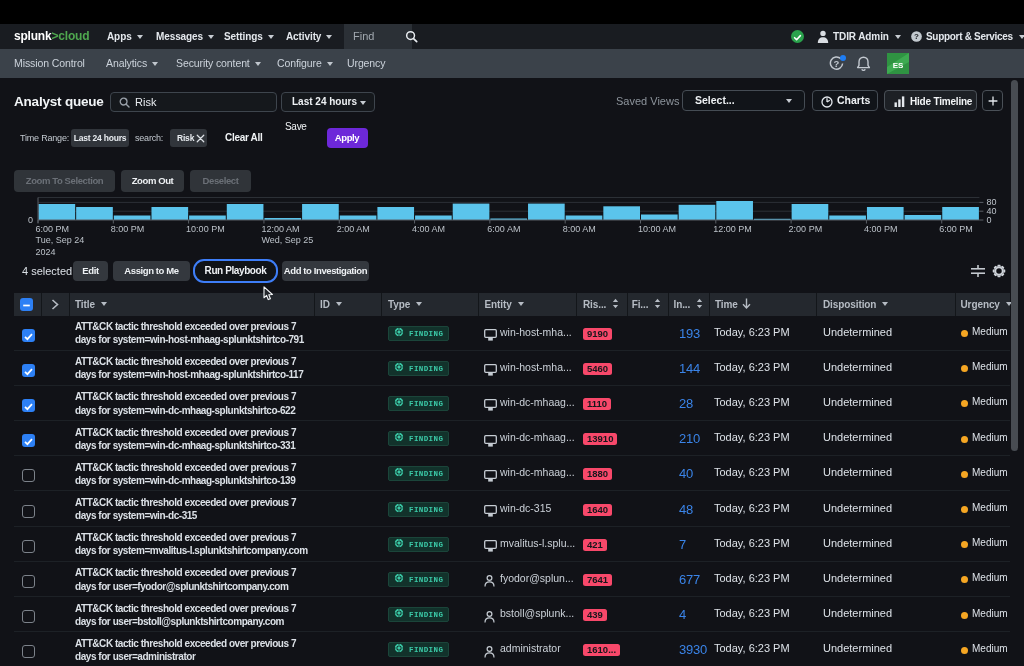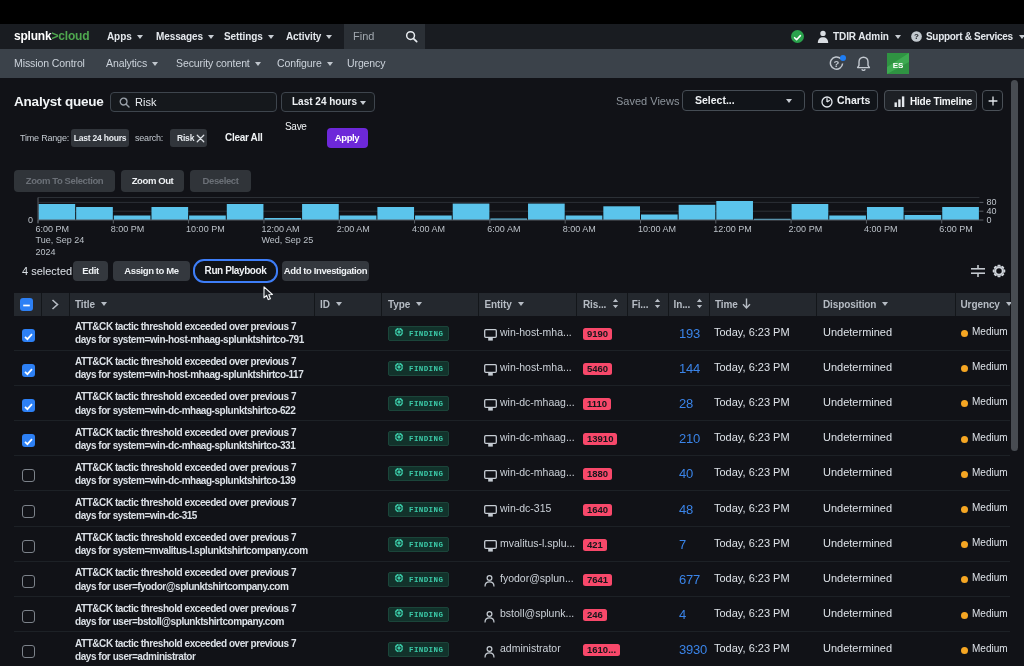--- a/index.html
+++ b/index.html
@@ -23,21 +23,21 @@
 </style></head><body>
 <div id="page">
 
 <div class="abs" style="left:0;top:0;width:1024px;height:24px;background:#000"></div>
 <div class="abs" style="left:0;top:24px;width:1024px;height:25px;background:#191c21">
 <div class="abs" style="left:14px;top:0;height:25px;line-height:25px;font-size:12px;font-weight:700;color:#fff;letter-spacing:-0.2px">splunk<span style="color:#4fa84f">&gt;cloud</span></div>
 <div class="nav-item" style="left:107px">Apps<span style="display:inline-block;margin-left:5px;vertical-align:1.5px;width:0;height:0;border-left:3.5px solid transparent;border-right:3.5px solid transparent;border-top:4.0px solid #c7ccd2"></span></div>
 <div class="nav-item" style="left:156px">Messages<span style="display:inline-block;margin-left:5px;vertical-align:1.5px;width:0;height:0;border-left:3.5px solid transparent;border-right:3.5px solid transparent;border-top:4.0px solid #c7ccd2"></span></div>
 <div class="nav-item" style="left:224px">Settings<span style="display:inline-block;margin-left:5px;vertical-align:1.5px;width:0;height:0;border-left:3.5px solid transparent;border-right:3.5px solid transparent;border-top:4.0px solid #c7ccd2"></span></div>
 <div class="nav-item" style="left:286px">Activity<span style="display:inline-block;margin-left:5px;vertical-align:1.5px;width:0;height:0;border-left:3.5px solid transparent;border-right:3.5px solid transparent;border-top:4.0px solid #c7ccd2"></span></div>
-<div class="abs" style="left:344px;top:0;width:81px;height:25px;background:#2b3036">
+<div class="abs" style="left:344px;top:0;width:68px;height:25px;background:#2b3036">
 <div class="abs" style="left:9px;top:0;height:25px;line-height:25px;color:#a2a9b0;font-size:11px">Find</div>
 <svg class="abs" style="left:61px;top:6px" width="13" height="13" viewBox="0 0 14 14">
           <circle cx="6" cy="6" r="4.2" fill="none" stroke="#e8ecf0" stroke-width="1.6"></circle>
           <line x1="9.2" y1="9.2" x2="12.6" y2="12.6" stroke="#e8ecf0" stroke-width="1.8" stroke-linecap="round"></line>
         </svg>
 </div>
 <div class="abs" style="left:791px;top:6px;width:13px;height:13px;border-radius:50%;background:#2aa24c"><svg width="13" height="13" viewBox="0 0 13 13">
           <polyline points="3.6,6.7 5.6,8.7 9.4,4.6" fill="none" stroke="#fff" stroke-width="1.6" stroke-linecap="round" stroke-linejoin="round"></polyline>
         </svg></div>
 <svg class="abs" style="left:817px;top:6px" width="12" height="13" viewBox="0 0 12 13">
@@ -467,21 +467,21 @@
             <line x1="5" y1="8.6" x2="5" y2="10"></line>
             <line x1="0" y1="5" x2="1.4" y2="5"></line>
             <line x1="8.6" y1="5" x2="10" y2="5"></line>
           </g>
         </svg>FINDING</div>
       <div class="abs" style="left:470px;top:11.5px"><svg width="11" height="12" viewBox="0 0 11 12">
           <circle cx="5.5" cy="3" r="2.4" fill="none" stroke="#c6ccd3" stroke-width="1.2"></circle>
           <path d="M1 11.4 C1 8.4 3 6.9 5.5 6.9 C8 6.9 10 8.4 10 11.4" fill="none" stroke="#c6ccd3" stroke-width="1.2"></path>
         </svg></div>
       <div class="cell abs" style="left:486px;top:10px;color:#ccd2d9;font-size:10.5px;white-space:nowrap">bstoll@splunk...</div>
-      <div class="rbadge" style="left:569px;top:12px">246</div>
+      <div class="rbadge" style="left:569px;top:12px">439</div>
       <div class="cnt" style="left:665px;top:10px">4</div>
       <div class="txt" style="left:700px;top:10px">Today, 6:23 PM</div>
       <div class="txt" style="left:809px;top:10px">Undetermined</div>
       <div class="abs" style="left:947px;top:14.5px;width:7px;height:7px;border-radius:50%;background:#f5a623"></div>
       <div class="txt" style="left:958px;top:10.5px;font-size:10px">Medium</div>
     </div>
     <div class="abs" style="left:14px;top:632.3px;width:996px;height:35.2px;border-bottom:1px solid #1d2126">
       <div class="ckb off" style="left:8px;top:13px"></div>
       <div class="title2" style="left:61px;top:4.5px">ATT&amp;CK tactic threshold exceeded over previous 7<br>days for user=administrator</div>
       <div class="fbadge" style="left:374px;top:10px"><svg width="10" height="10" viewBox="0 0 10 10" style="vertical-align:-1.5px;margin-right:5px">

